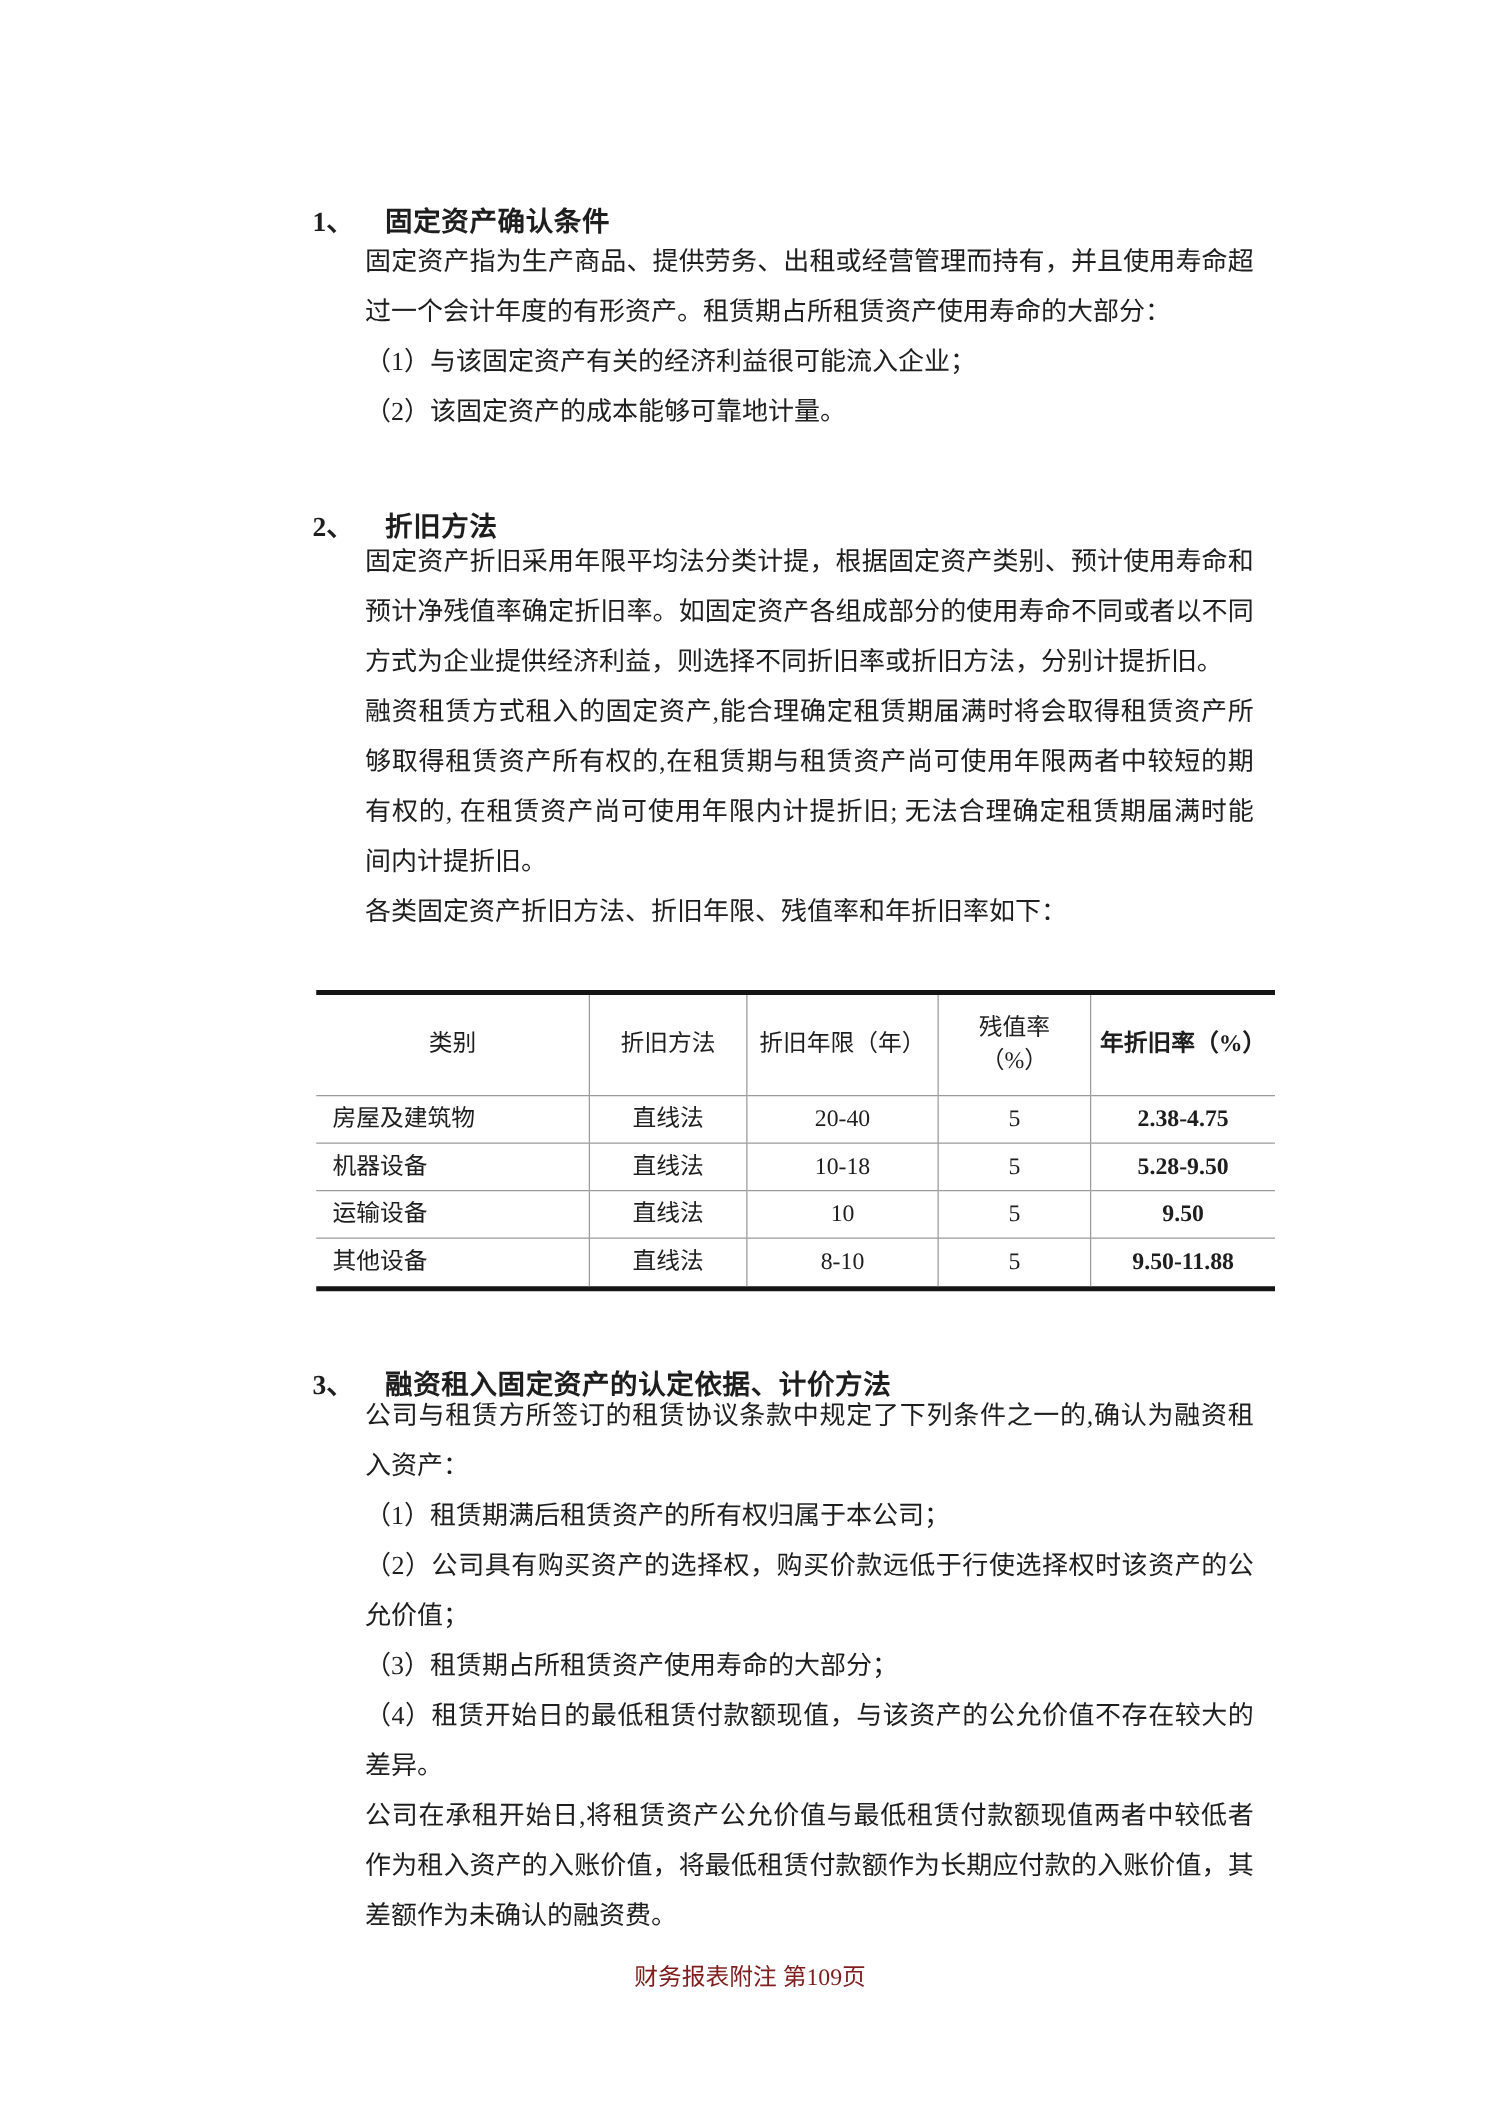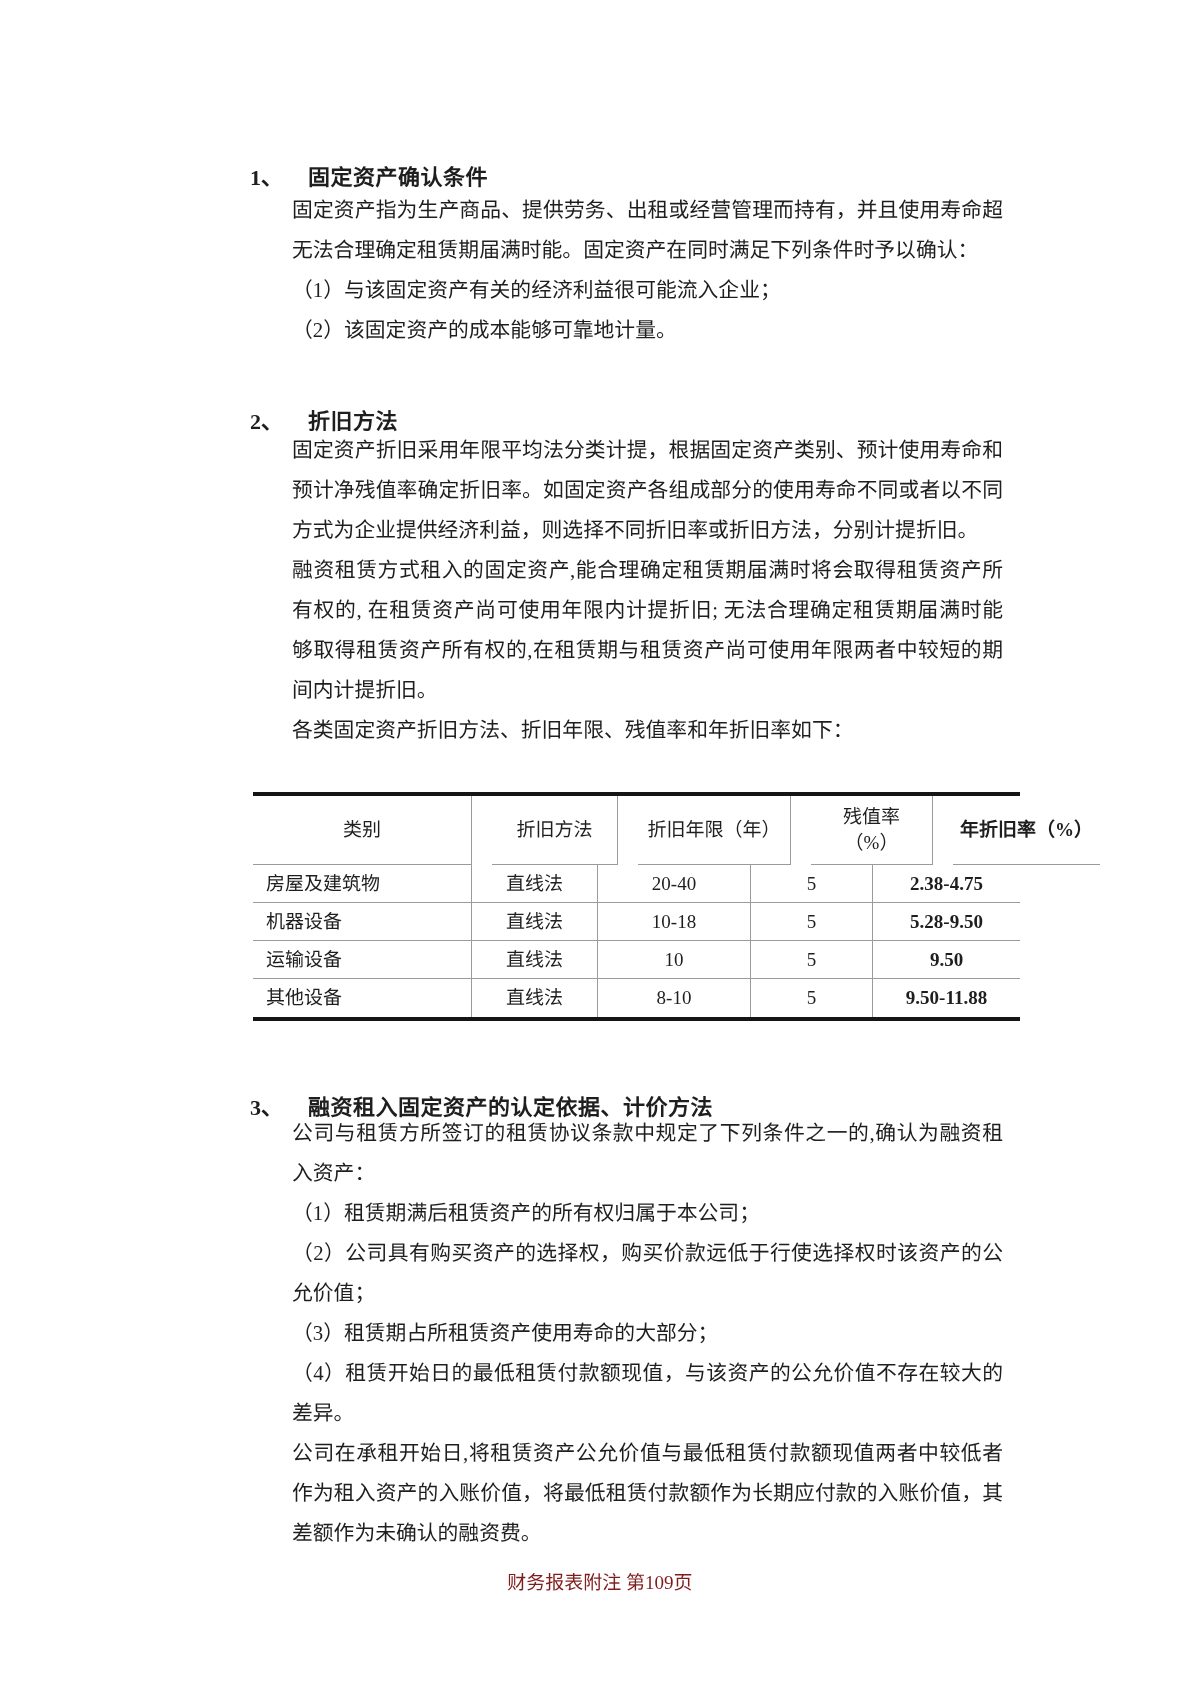--- a/index.html
+++ b/index.html
@@ -64,21 +64,21 @@
     top: 792px;
     width: 767px;
     border-top: 4px solid #151515;
     border-bottom: 4px solid #151515;
     font-size: 19px;
   }
   .trow {
     display: grid;
     grid-template-columns: 219px 126px 153px 122px 147px;
   }
-  .trow.thead { height: 69px; gap: 20px; }
+  .trow.thead { height: 81px; }
   .trow.tbody-row { height: 38px; }
   .cell {
     display: flex;
     align-items: center;
     justify-content: center;
     text-align: center;
     border-right: 1px solid #9b9b9b;
     border-bottom: 1px solid #9b9b9b;
     white-space: pre-line;
     line-height: 26px;
@@ -105,36 +105,36 @@
 <body>
 
 <div class="page">
 
   <div class="sec-head" style="top:146px">
     <span class="sec-num">1、</span>
     <span class="sec-title">固定资产确认条件</span>
   </div>
   <div class="sec-body" style="top:190px">
       <div class="line j">固定资产指为生产商品、提供劳务、出租或经营管理而持有，并且使用寿命超</div>
-      <div class="line">无法合理确定租赁期届满时能。固定资产在同时满足下列条件时予以确认：</div>
+      <div class="line">过一个会计年度的有形资产。租赁期占所租赁资产使用寿命的大部分：</div>
       <div class="line">（1）与该固定资产有关的经济利益很可能流入企业；</div>
       <div class="line">（2）该固定资产的成本能够可靠地计量。</div>
     </div>
 
   <div class="sec-head" style="top:390px">
     <span class="sec-num">2、</span>
     <span class="sec-title">折旧方法</span>
   </div>
   <div class="sec-body" style="top:430px">
       <div class="line j">固定资产折旧采用年限平均法分类计提，根据固定资产类别、预计使用寿命和</div>
       <div class="line j">预计净残值率确定折旧率。如固定资产各组成部分的使用寿命不同或者以不同</div>
       <div class="line">方式为企业提供经济利益，则选择不同折旧率或折旧方法，分别计提折旧。</div>
       <div class="line j">融资租赁方式租入的固定资产,能合理确定租赁期届满时将会取得租赁资产所</div>
+      <div class="line j">够取得租赁资产所有权的,在租赁期与租赁资产尚可使用年限两者中较短的期</div>
       <div class="line j">有权的, 在租赁资产尚可使用年限内计提折旧; 无法合理确定租赁期届满时能</div>
-      <div class="line j">够取得租赁资产所有权的,在租赁期与租赁资产尚可使用年限两者中较短的期</div>
       <div class="line">间内计提折旧。</div>
       <div class="line">各类固定资产折旧方法、折旧年限、残值率和年折旧率如下：</div>
     </div>
 
   <div class="dep-table">
     <div class="trow thead">
       <div class="cell">类别</div>
       <div class="cell">折旧方法</div>
       <div class="cell">折旧年限（年）</div>
       <div class="cell">残值率

